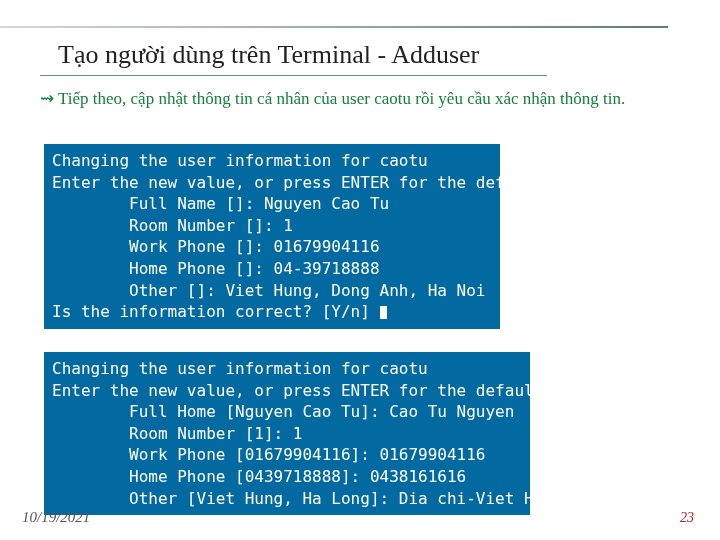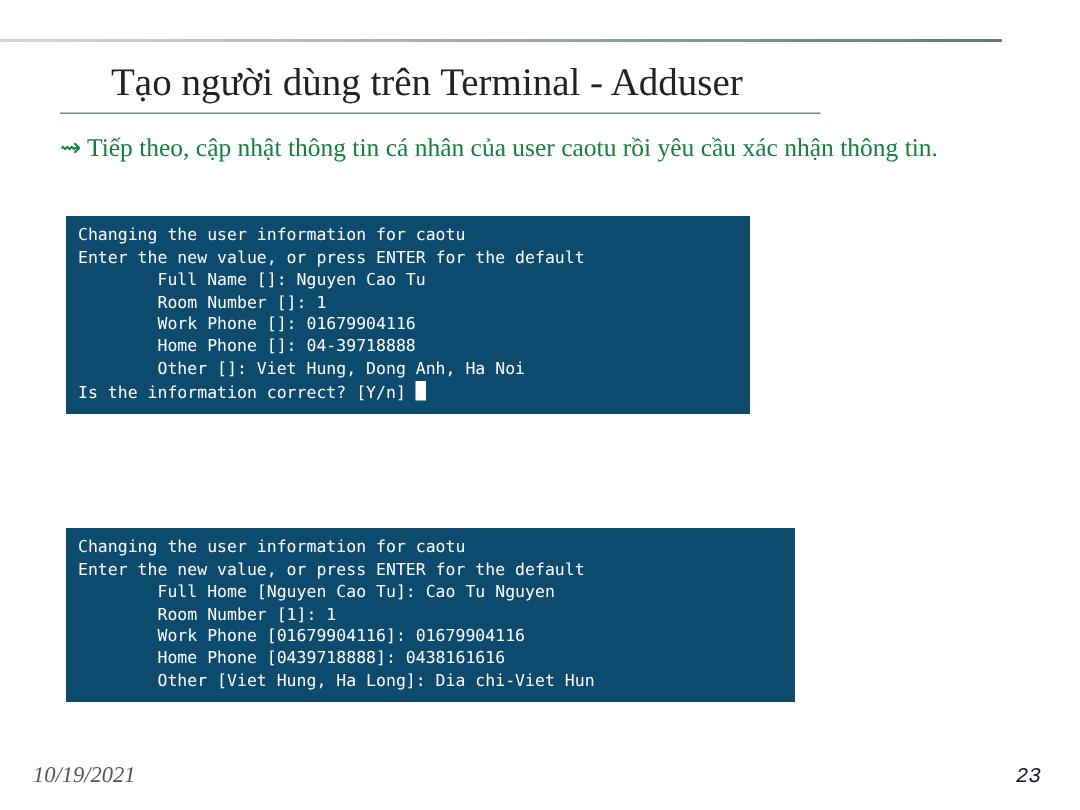--- a/index.html
+++ b/index.html
@@ -26,21 +26,20 @@
     height: 2px;
     background: linear-gradient(to right, rgba(30,70,50,0.2), rgba(30,70,50,0.7));
   }
   .title {
     position: absolute;
     top: 40px;
     left: 58px;
     font-size: 26px;
     color: #222;
     font-weight: normal;
-    margin-left: 16px;
   }
   .title-underline {
     position: absolute;
     top: 75px;
     left: 40px;
     width: 507px;
     height: 1px;
     background: #6a8f7b;
   }
   .body {
@@ -65,24 +64,24 @@
     width: 600px;
     vertical-align: top;
   }
   .para2-wrap {
     position: absolute;
     top: 290px;
     left: 40px;
     right: 40px;
   }
   .terminal {
-    background: #0c4a6e;
+    background: #0369a1;
     color: #ffffff;
     font-family: "DejaVu Sans Mono", "Courier New", monospace;
-    font-size: 11px;
+    font-size: 16px;
     line-height: 1.35;
     padding: 6px 8px 6px 8px;
     margin-top: 4px;
     white-space: pre;
     width: 440px;
   }
   .terminal1 {
     position: absolute;
     top: 140px;
     left: 44px;
@@ -107,23 +106,23 @@
     font-size: 15px;
     color: #555;
     font-style: italic;
     font-family: Georgia, serif;
   }
   .footer-page {
     position: absolute;
     right: 26px;
     bottom: 14px;
     font-size: 14px;
-    color: #0f172a;
+    color: #b91c1c;
     font-style: italic;
-    font-family: Liberation Mono, monospace;
+    font-family: Liberation Serif, serif;
   }
 </style>
 </head>
 <body>
 
 <div class="slide">
 
   <div class="top-line"></div>
 
   <div class="title">Tạo người dùng trên Terminal - Adduser</div>

